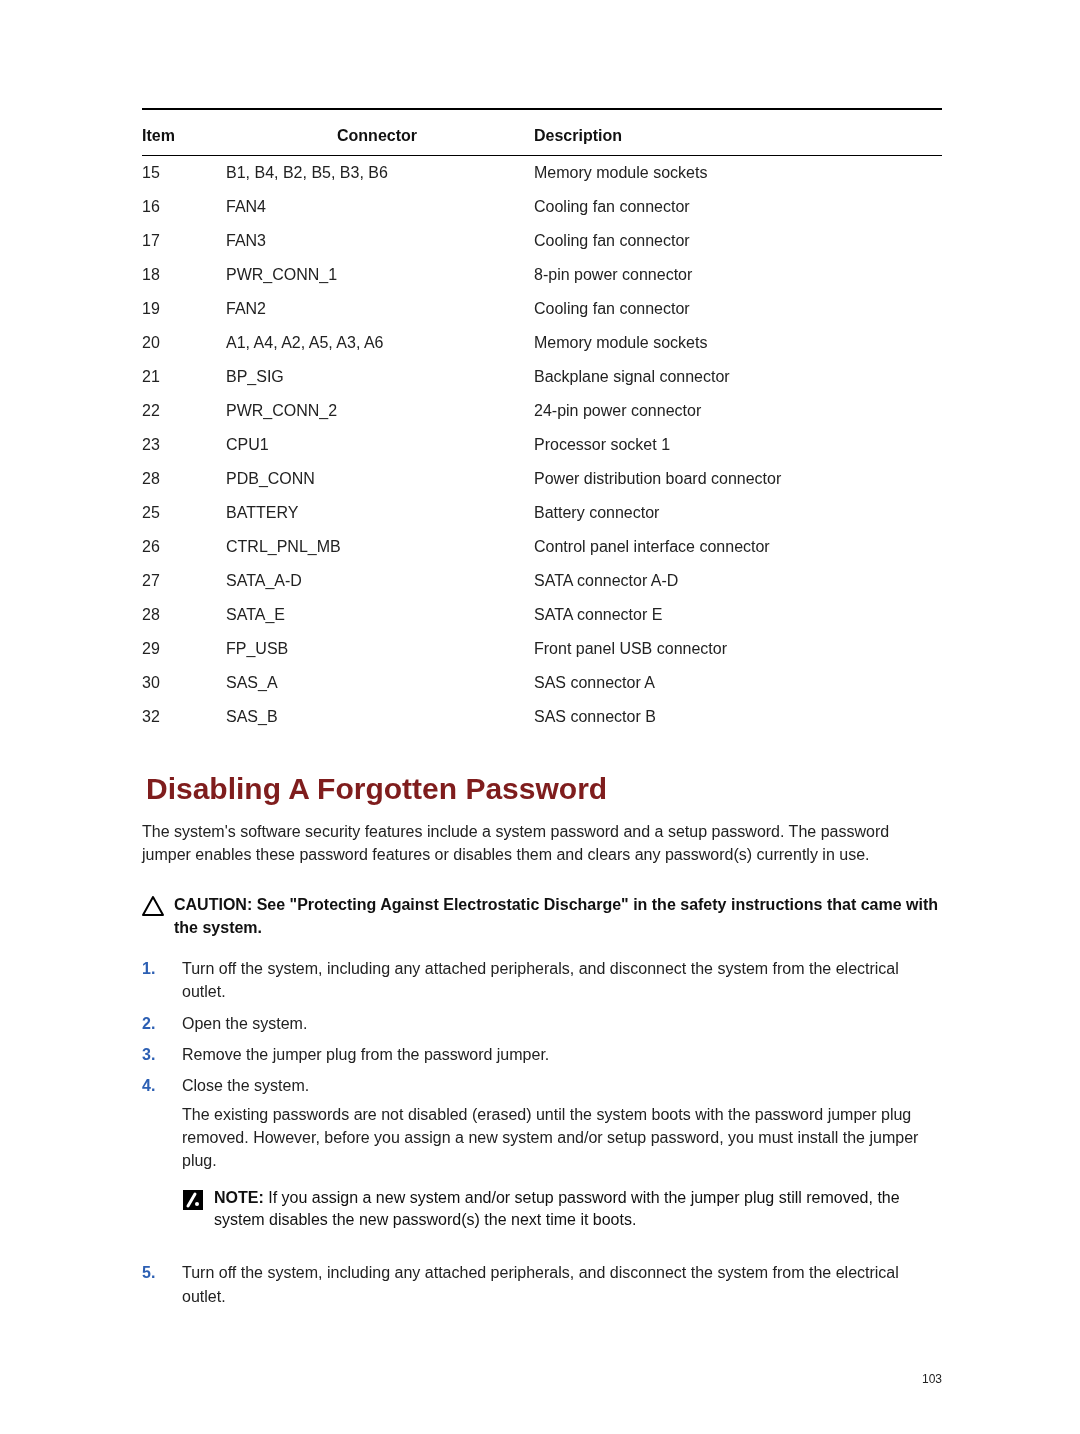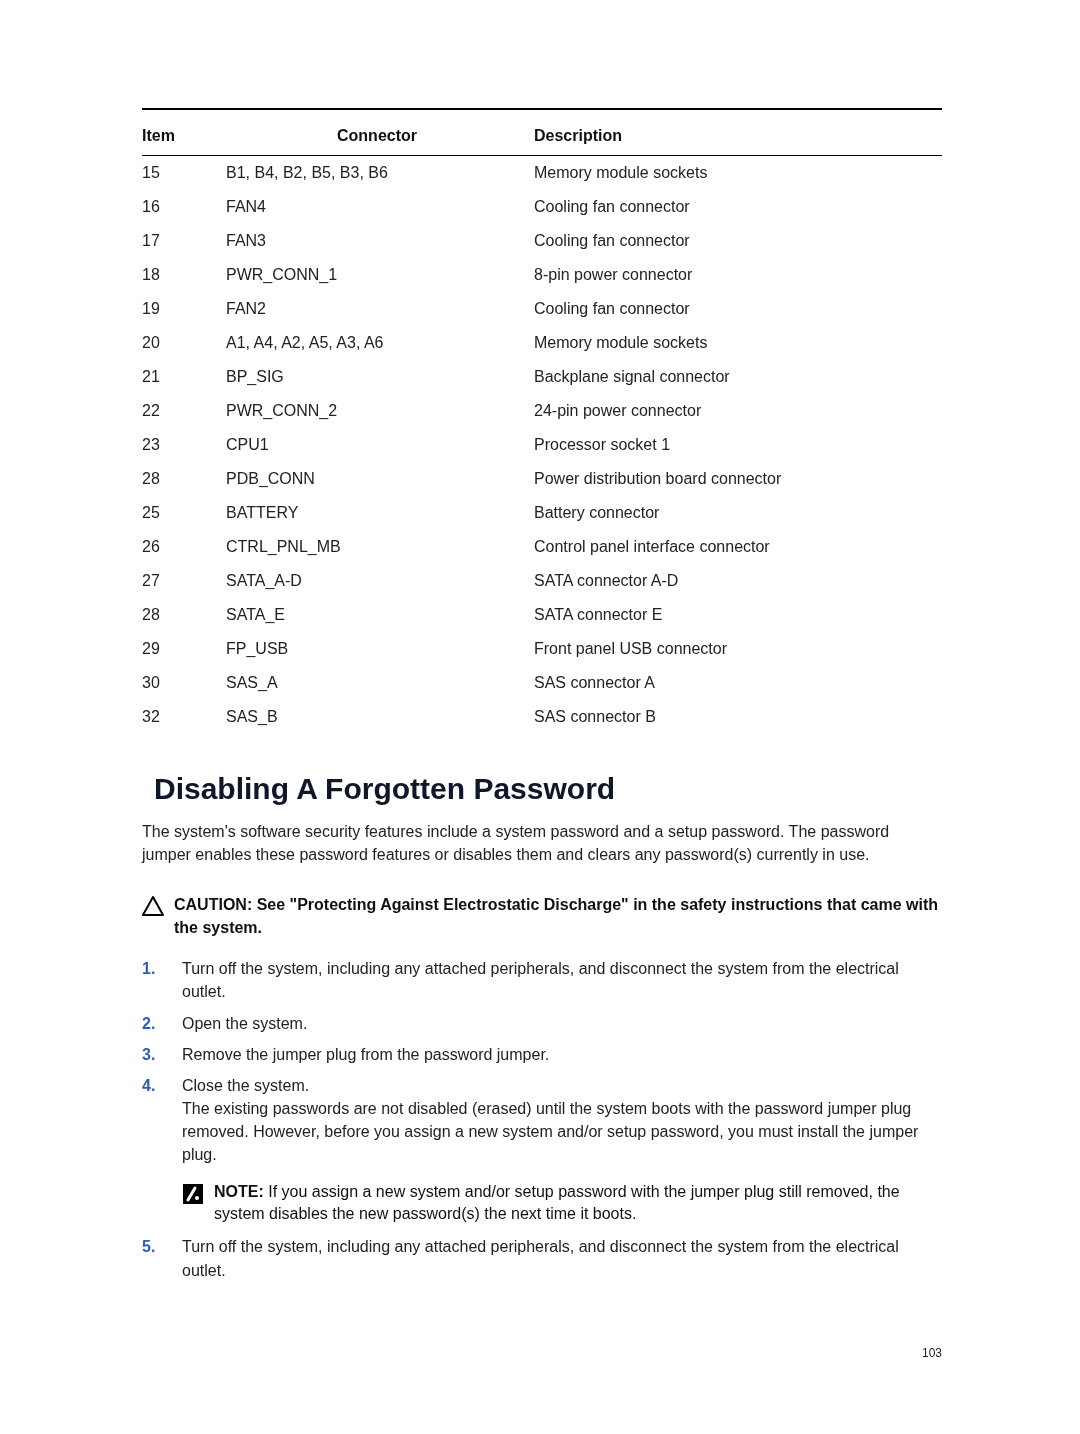--- a/index.html
+++ b/index.html
@@ -30,22 +30,22 @@
   table.connectors th.col-item { width: 84px; }
   table.connectors th.col-conn { width: 308px; text-align: center; }
   table.connectors tbody td {
     padding: 8px 6px 8px 0;
     vertical-align: top;
     color: #222;
   }
   h2.section-title {
     font-size: 30px;
     font-weight: 700;
-    margin: 38px 0 14px 12px;
-    color: #0f172a;
+    margin: 38px 0 14px 4px;
+    color: #7f1d1d;
   }
   p.intro {
     font-size: 16px;
     line-height: 1.45;
     margin: 0 0 28px 0;
     color: #222;
   }
   .callout {
     display: flex;
     align-items: flex-start;
@@ -78,26 +78,27 @@
     color: #222;
   }
   ol.steps > li .num {
     position: absolute;
     left: 0;
     top: 4px;
     font-weight: 700;
     color: #2c5fb3;
   }
   .subnote {
+    margin-top: 6px;
   }
   .inner-note {
     display: flex;
     align-items: flex-start;
     gap: 10px;
-    margin: 14px 0 2px 0;
+    margin: 14px 0 22px 0;
   }
   .inner-note .icon { flex: 0 0 auto; margin-top: 2px; }
   .inner-note .text { font-size: 16px; line-height: 1.4; color: #111; }
   .inner-note .text .label { font-weight: 700; }
   .page-number {
     text-align: right;
     font-size: 12px;
     color: #222;
     margin-top: 60px;
   }

